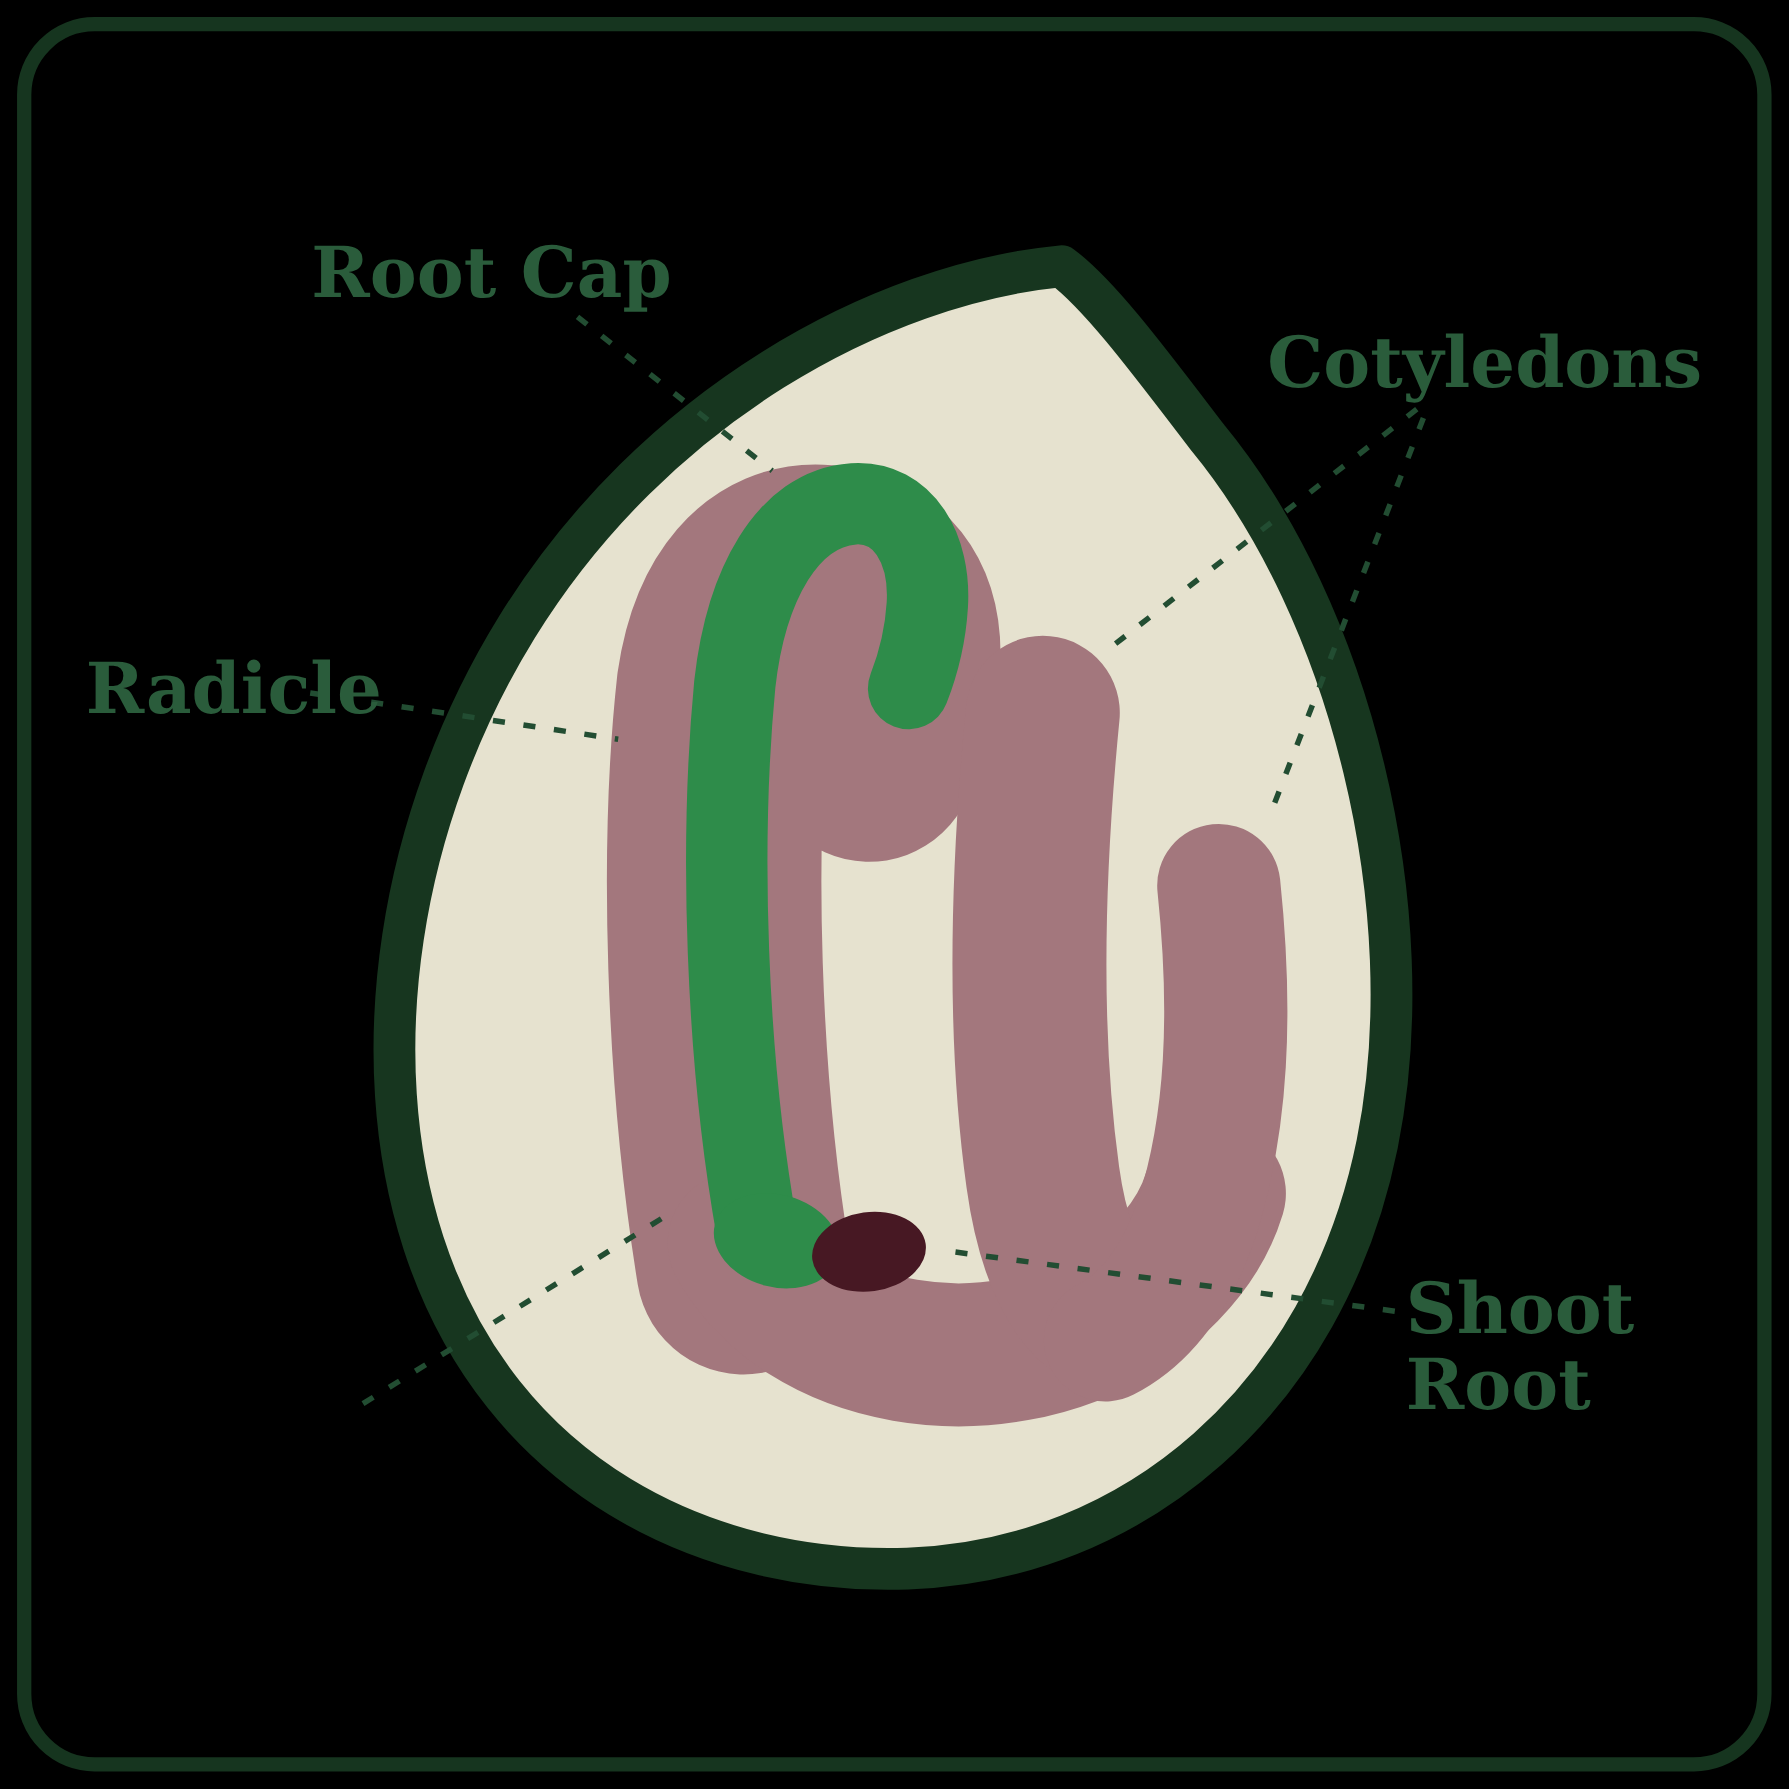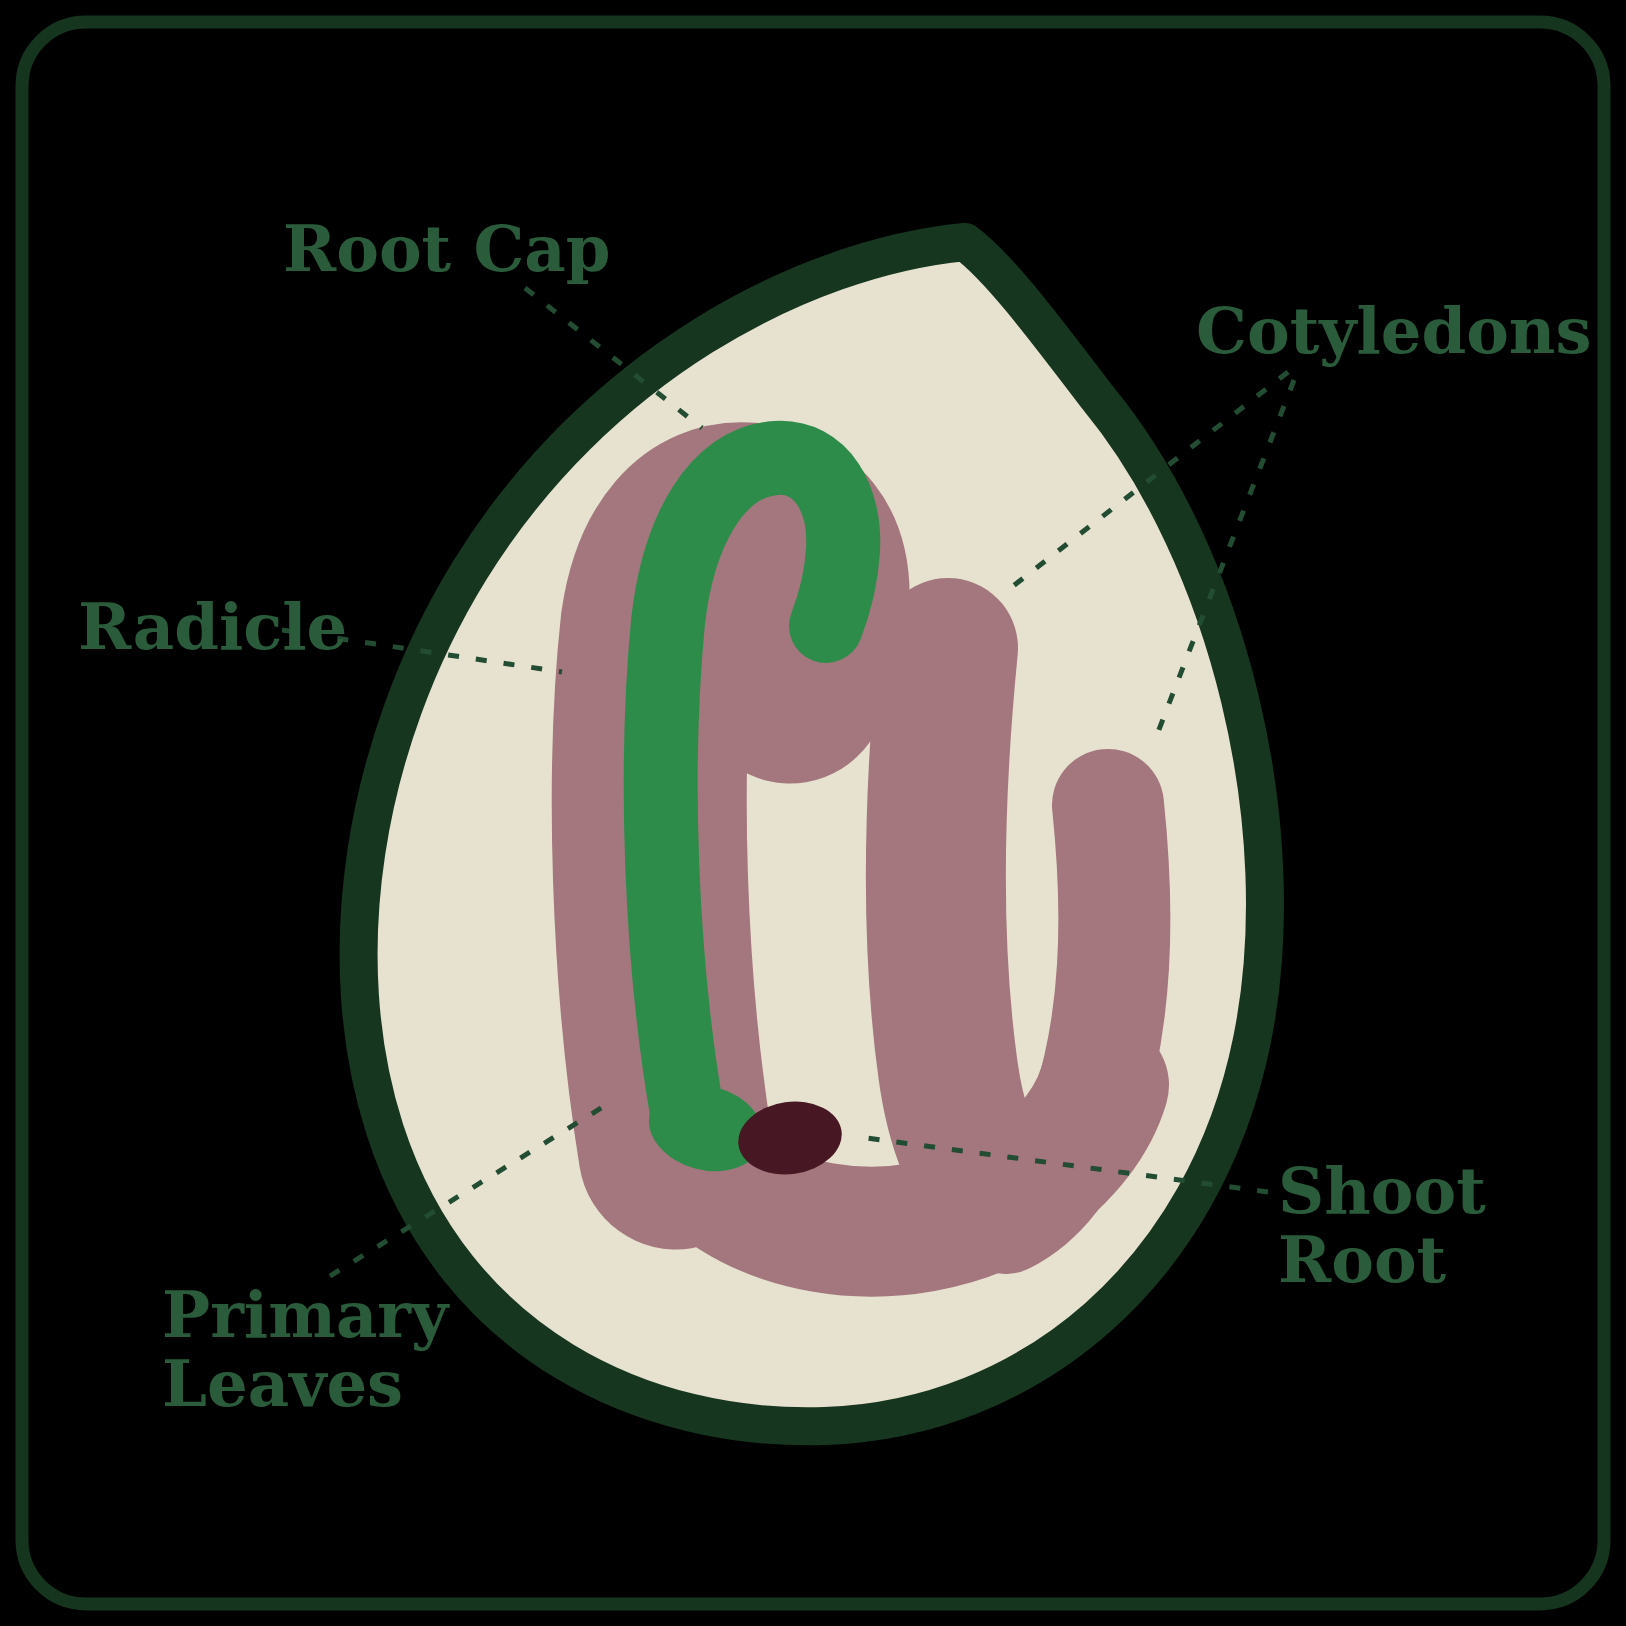--- a/index.html
+++ b/index.html
@@ -83,27 +83,23 @@
 
     <path d="M 282 630 L 562 672" fill="none" stroke-width="5" stroke-dasharray="11 17" stroke="#224d32"></path>
 
     <path d="M 1268 1192 L 852 1136" fill="none" stroke-width="5" stroke-dasharray="11 17" stroke="#224d32"></path>
 
     <path d="M 330 1276 L 614 1100" fill="none" stroke-width="5" stroke-dasharray="11 17" stroke="#224d32"></path>
   </svg>
 
   <div class="label" style="left:283px; top:214px;">Root Cap</div>
 
-  <div class="label" style="left:1196px; top:296px;">Cotyledons</div>
+  <div class="label" style="left:1152px; top:296px;">Cotyledons</div>
 
   <div class="label" style="left:78px; top:592px;text-align:right;">Radicle</div>
 
   <div class="label center" style="left:1278px; top:1156px; width:160px;">
     <div>Shoot</div>
     <div>Root</div>
   </div>
 
-  <div class="label" style="left:162px; top:1280px;">
-    <div>Primary</div>
-    <div>Leaves</div>
-  </div>
 
 </div>
 
 </body></html>

